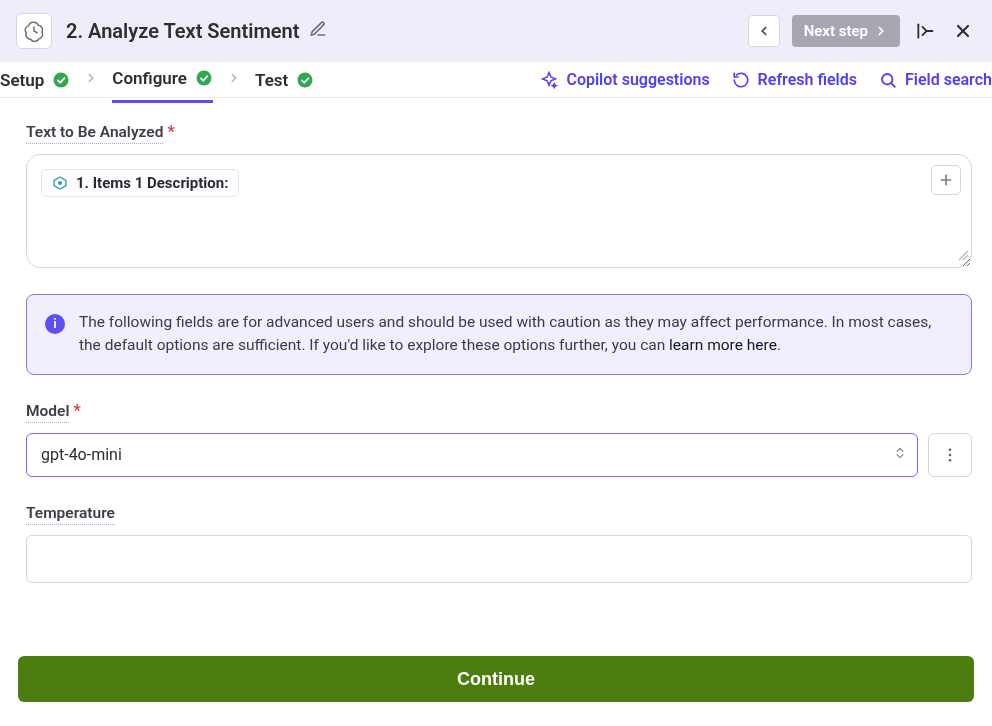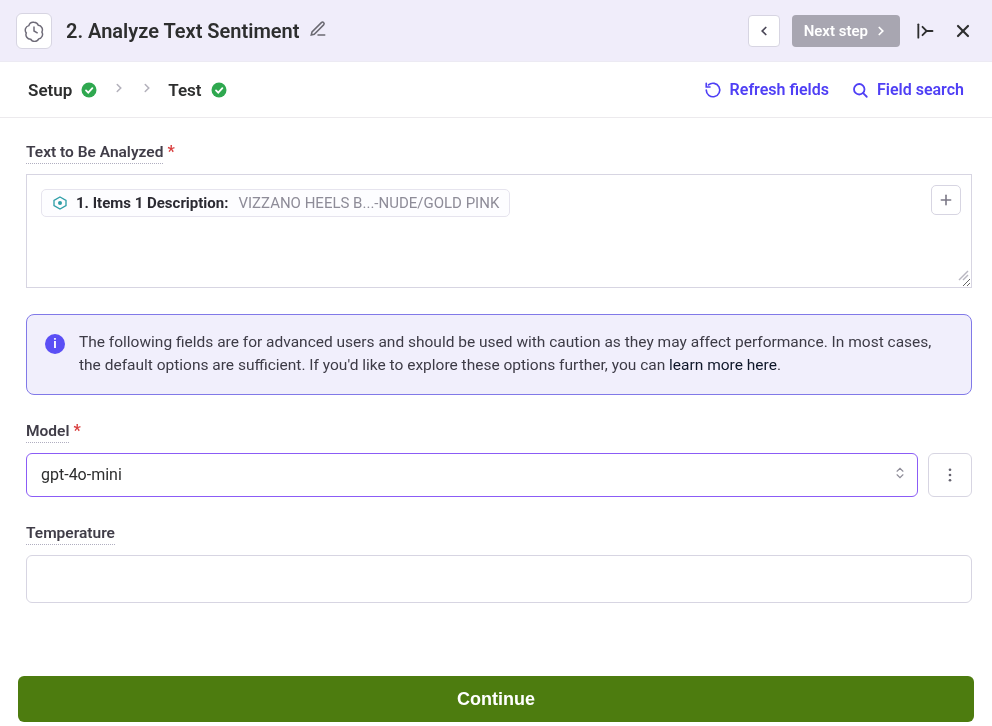--- a/index.html
+++ b/index.html
@@ -25,42 +25,42 @@
     display: flex; align-items: center; justify-content: center; background: #fff; cursor: pointer;
   }
   .next-step {
     display: flex; align-items: center; gap: 6px; height: 32px; padding: 0 12px;
     background: #a8a6b1; color: #fff; border-radius: 4px; font-size: 15px; font-weight: 600; cursor: pointer;
   }
   .icon-btn { width: 26px; height: 26px; display: flex; align-items: center; justify-content: center; cursor: pointer; color: #2d2e2e; }
 
   .tab-row {
     display: flex; align-items: center; justify-content: space-between;
-    height: 56px; padding: 0 28px; border-bottom: 1px solid #eceaed; background: #fff;
+    height: 36px; padding: 0 0; border-bottom: 1px solid #eceaed; background: #fff;
   }
   .tabs { display: flex; align-items: center; gap: 14px; }
   .tab { display: flex; align-items: center; gap: 8px; font-size: 17px; font-weight: 600; color: #2d2e2e; padding: 12px 0; cursor: pointer; }
   .tab.active { border-bottom: 3px solid #5b4ff5; }
   .check-badge { display: inline-flex; }
   .tab-chev { color: #b3b1bb; }
 
   .tab-actions { display: flex; align-items: center; gap: 22px; }
   .tab-action { display: flex; align-items: center; gap: 8px; color: #4f3ff5; font-size: 16px; font-weight: 600; cursor: pointer; }
 
   .content-wrap { display: flex; height: calc(100% - 62px - 48px - 70px); flex-direction: column; }
   .scroll-area { flex: 1; overflow-y: auto; padding: 24px 20px 24px 26px; }
   .scrollbar-gutter { width: 13px; background: #f7f6f7; border-left: 1px solid #eceaed; position: relative; }
   .scroll-thumb { position: absolute; left: 2px; top: 0; width: 9px; height: 62%; background: #c7c5cc; border-radius: 5px; }
 
   .field-block { margin-bottom: 26px; }
   .field-label { font-size: 15.5px; font-weight: 600; color: #403d48; margin-bottom: 10px; display: inline-block; border-bottom: 1px dotted #b0aec0; padding-bottom: 2px; }
   .req { color: #d93f3f; margin-left: 4px; font-weight: 700; }
 
   .text-input-box {
-    border: 1px solid #d7d5e2; border-radius: 0; min-height: 114px; padding: 14px 50px 14px 14px;
+    border: 1px solid #d7d5e2; border-radius: 14px; min-height: 114px; padding: 14px 50px 14px 14px;
     position: relative; background: #fff; resize: both; overflow: auto;
   }
   .resize-handle { position: absolute; right: 2px; bottom: 2px; color: #b9b7c1; }
   .pill {
     display: inline-flex; align-items: center; gap: 8px; border: 1px solid #e6e4ee;
     border-radius: 5px; padding: 4px 10px; font-size: 15px; background: #fdfdff;
   }
   .pill-icon { width: 16px; height: 16px; display: inline-flex; }
   .pill-label { font-weight: 700; color: #2b2a32; }
   .pill-value { color: #8e8c98; margin-left: 2px; }
@@ -165,37 +165,53 @@
             <circle cx="12" cy="12" r="10" fill="#2fa84f"></circle>
             <polyline points="8 12.5 11 15.5 16.5 9.5" fill="none" stroke="#fff" stroke-width="2.4" stroke-linecap="round"></polyline>
           </svg>
       </span>
     </div>
     <span class="tab-chev">
       <svg width="14" height="14" viewBox="0 0 24 24" fill="none" stroke="currentColor" stroke-width="2.6" stroke-linecap="round">
           <polyline points="9 18 15 12 9 6"></polyline>
         </svg>
     </span>
+    <div class="tab active">
+      <span>Configure</span>
+      <span class="check-badge">
+        <svg width="18" height="18" viewBox="0 0 24 24">
+            <circle cx="12" cy="12" r="10" fill="#2fa84f"></circle>
+            <polyline points="8 12.5 11 15.5 16.5 9.5" fill="none" stroke="#fff" stroke-width="2.4" stroke-linecap="round"></polyline>
+          </svg>
+      </span>
+    </div>
     <span class="tab-chev">
       <svg width="14" height="14" viewBox="0 0 24 24" fill="none" stroke="currentColor" stroke-width="2.6" stroke-linecap="round">
           <polyline points="9 18 15 12 9 6"></polyline>
         </svg>
     </span>
     <div class="tab">
       <span>Test</span>
       <span class="check-badge">
         <svg width="18" height="18" viewBox="0 0 24 24">
             <circle cx="12" cy="12" r="10" fill="#2fa84f"></circle>
             <polyline points="8 12.5 11 15.5 16.5 9.5" fill="none" stroke="#fff" stroke-width="2.4" stroke-linecap="round"></polyline>
           </svg>
       </span>
     </div>
   </div>
   <div class="tab-actions">
     <div class="tab-action">
+      <svg width="18" height="18" viewBox="0 0 24 24" fill="none" stroke="currentColor" stroke-width="2" stroke-linecap="round">
+          <path d="M12 2l2.5 6 6 2.5-6 2.5L12 19l-2.5-6-6-2.5 6-2.5z"></path>
+          <path d="M19 17l.8 1.7 1.7.8-1.7.8L19 22l-.8-1.7-1.7-.8 1.7-.8z"></path>
+        </svg>
+      <span>Copilot suggestions</span>
+    </div>
+    <div class="tab-action">
       <svg width="18" height="18" viewBox="0 0 24 24" fill="none" stroke="currentColor" stroke-width="2.2" stroke-linecap="round">
           <path d="M3 12a9 9 0 1 0 3-6.7"></path>
           <polyline points="3 3 3 8 8 8"></polyline>
         </svg>
       <span>Refresh fields</span>
     </div>
     <div class="tab-action">
       <svg width="18" height="18" viewBox="0 0 24 24" fill="none" stroke="currentColor" stroke-width="2.4" stroke-linecap="round">
           <circle cx="11" cy="11" r="7"></circle>
           <line x1="21" y1="21" x2="16.5" y2="16.5"></line>
@@ -214,21 +230,20 @@
       </div>
       <div class="text-input-box">
         <span class="pill">
           <span class="pill-icon">
             <svg viewBox="0 0 24 24" width="16" height="16">
                 <polygon points="12,3 21,8 21,16 12,21 3,16 3,8" fill="none" stroke="#2f9fa8" stroke-width="2"></polygon>
                 <circle cx="12" cy="12" r="3" fill="#2f9fa8"></circle>
               </svg>
           </span>
           <span class="pill-label">1. Items 1 Description:</span>
-          <span class="pill-value">VIZZANO HEELS B...-NUDE/GOLD PINK</span>
         </span>
         <div class="plus-btn">
           <svg width="16" height="16" viewBox="0 0 24 24" fill="none" stroke="currentColor" stroke-width="2.4" stroke-linecap="round">
               <line x1="12" y1="5" x2="12" y2="19"></line>
               <line x1="5" y1="12" x2="19" y2="12"></line>
             </svg>
         </div>
         <span class="resize-handle">
           <svg width="12" height="12" viewBox="0 0 12 12" fill="none" stroke="currentColor" stroke-width="1.4">
               <line x1="2" y1="11" x2="11" y2="2"></line>

